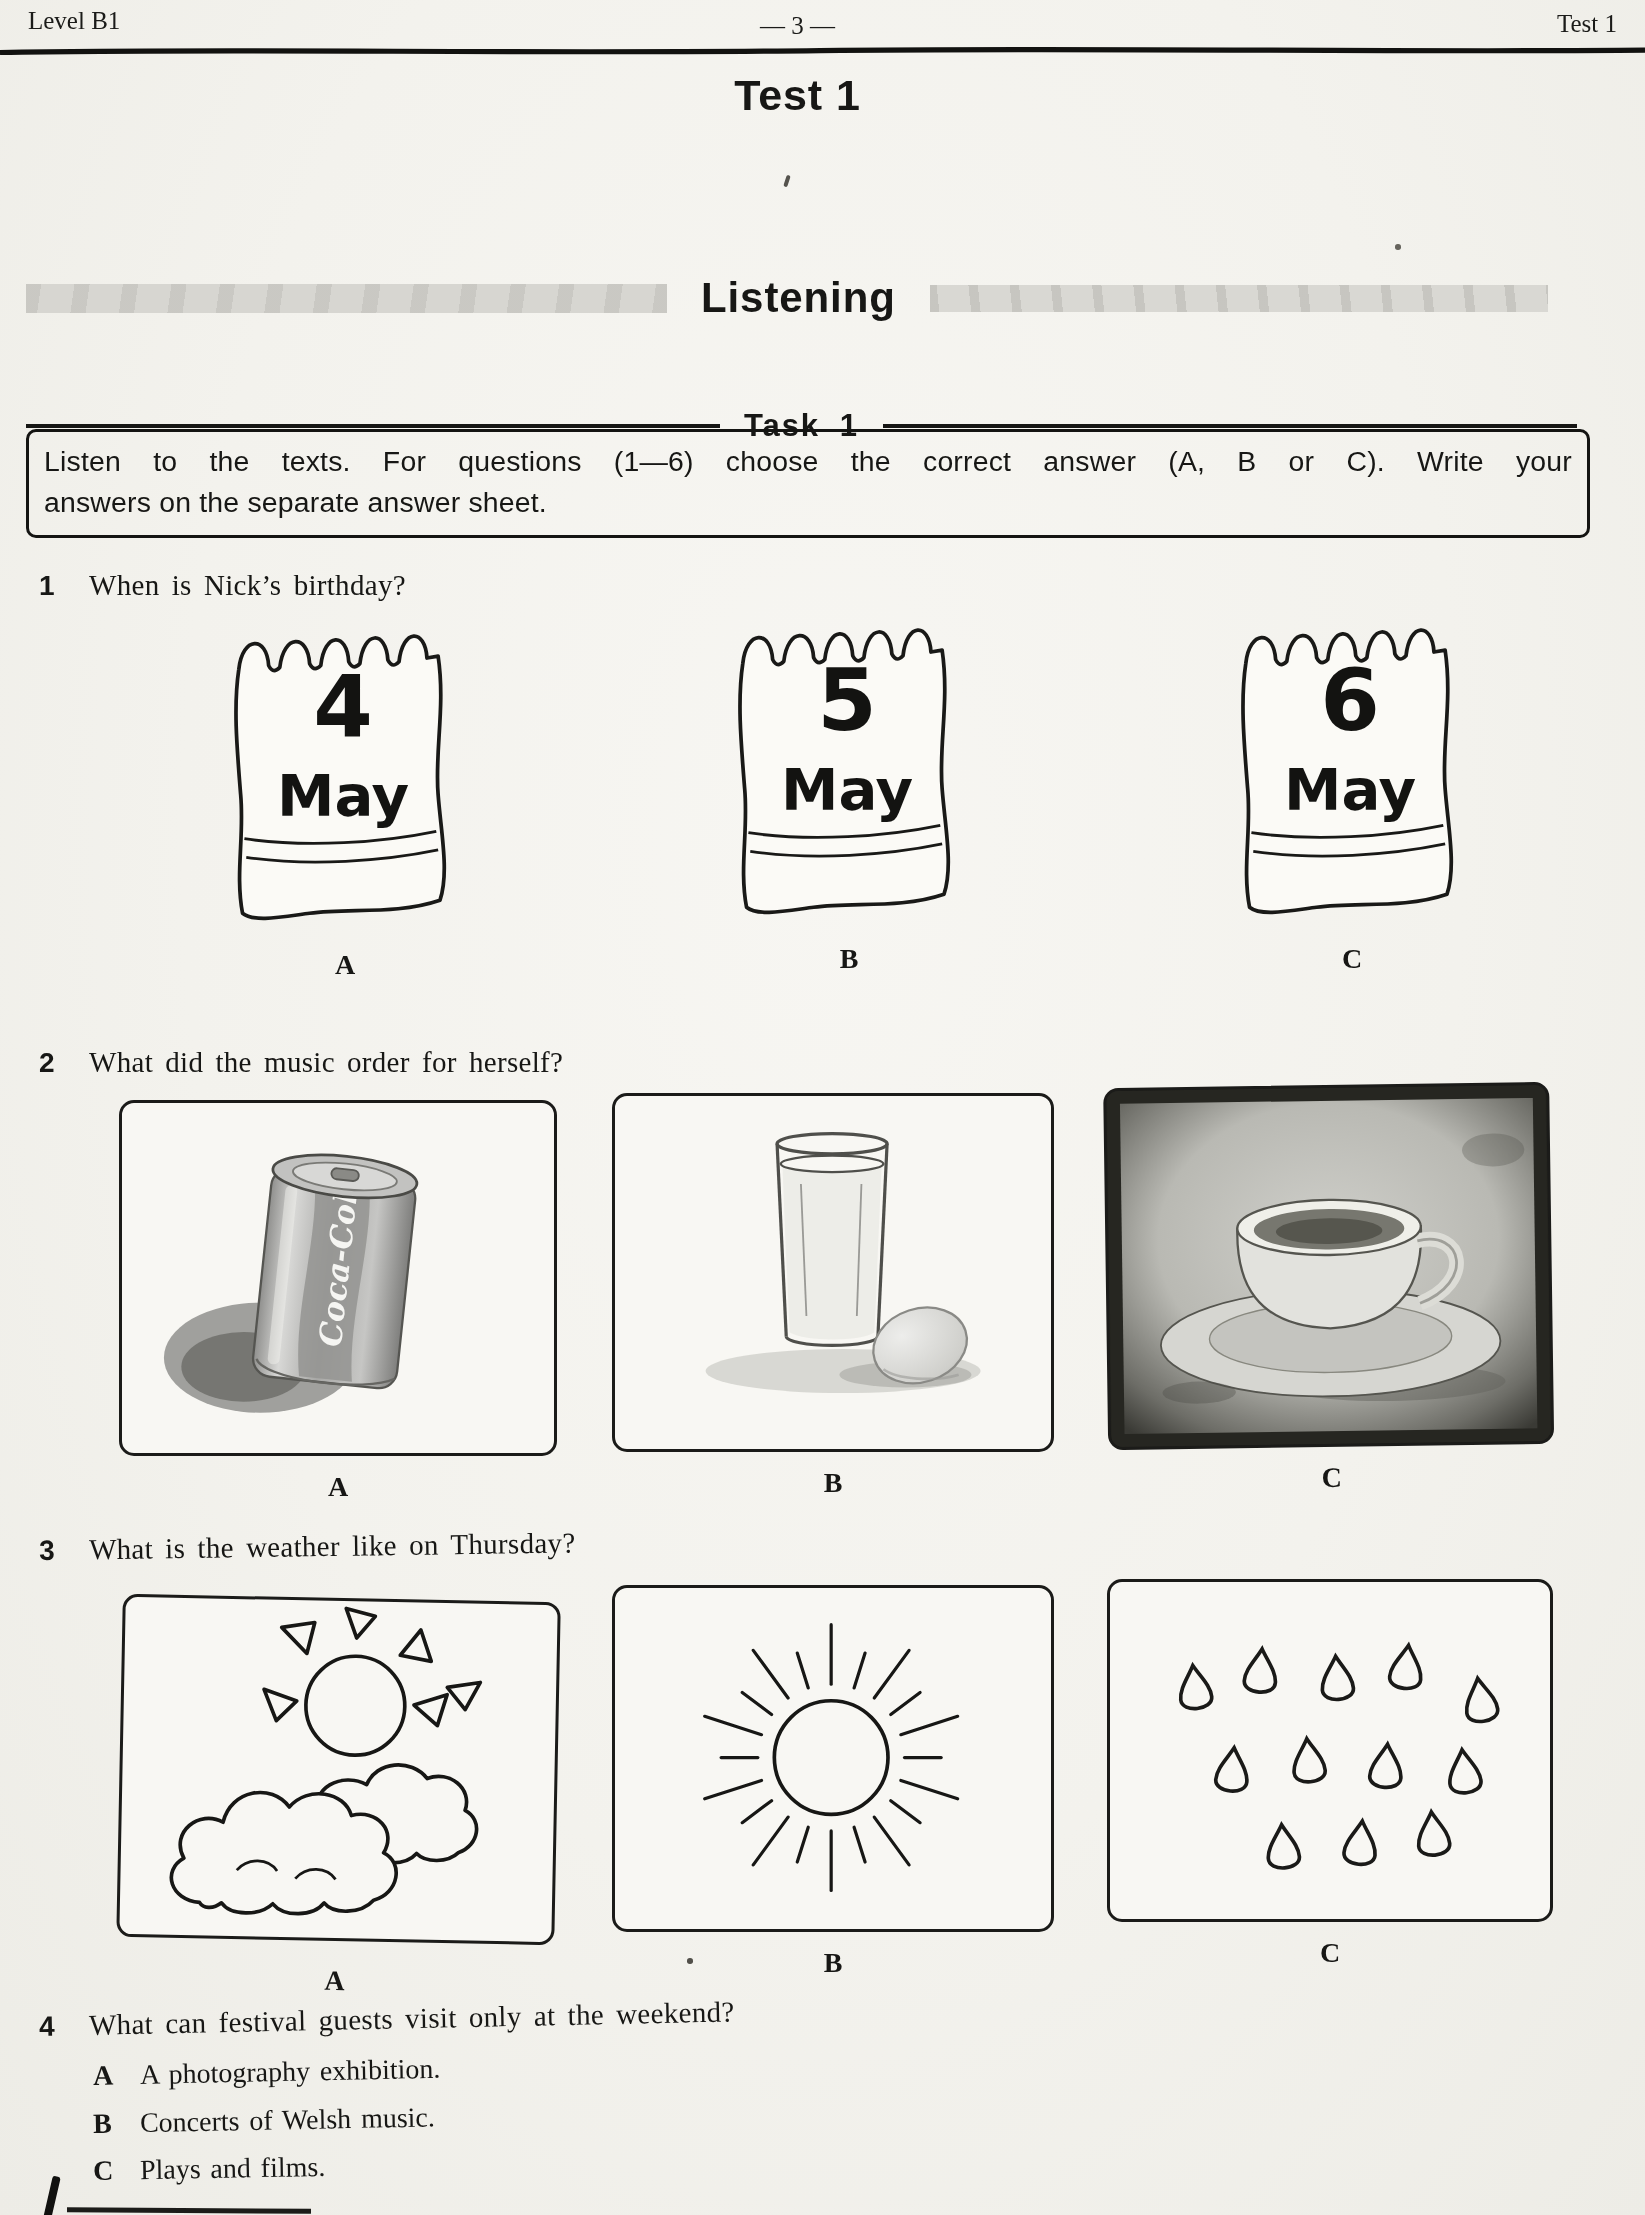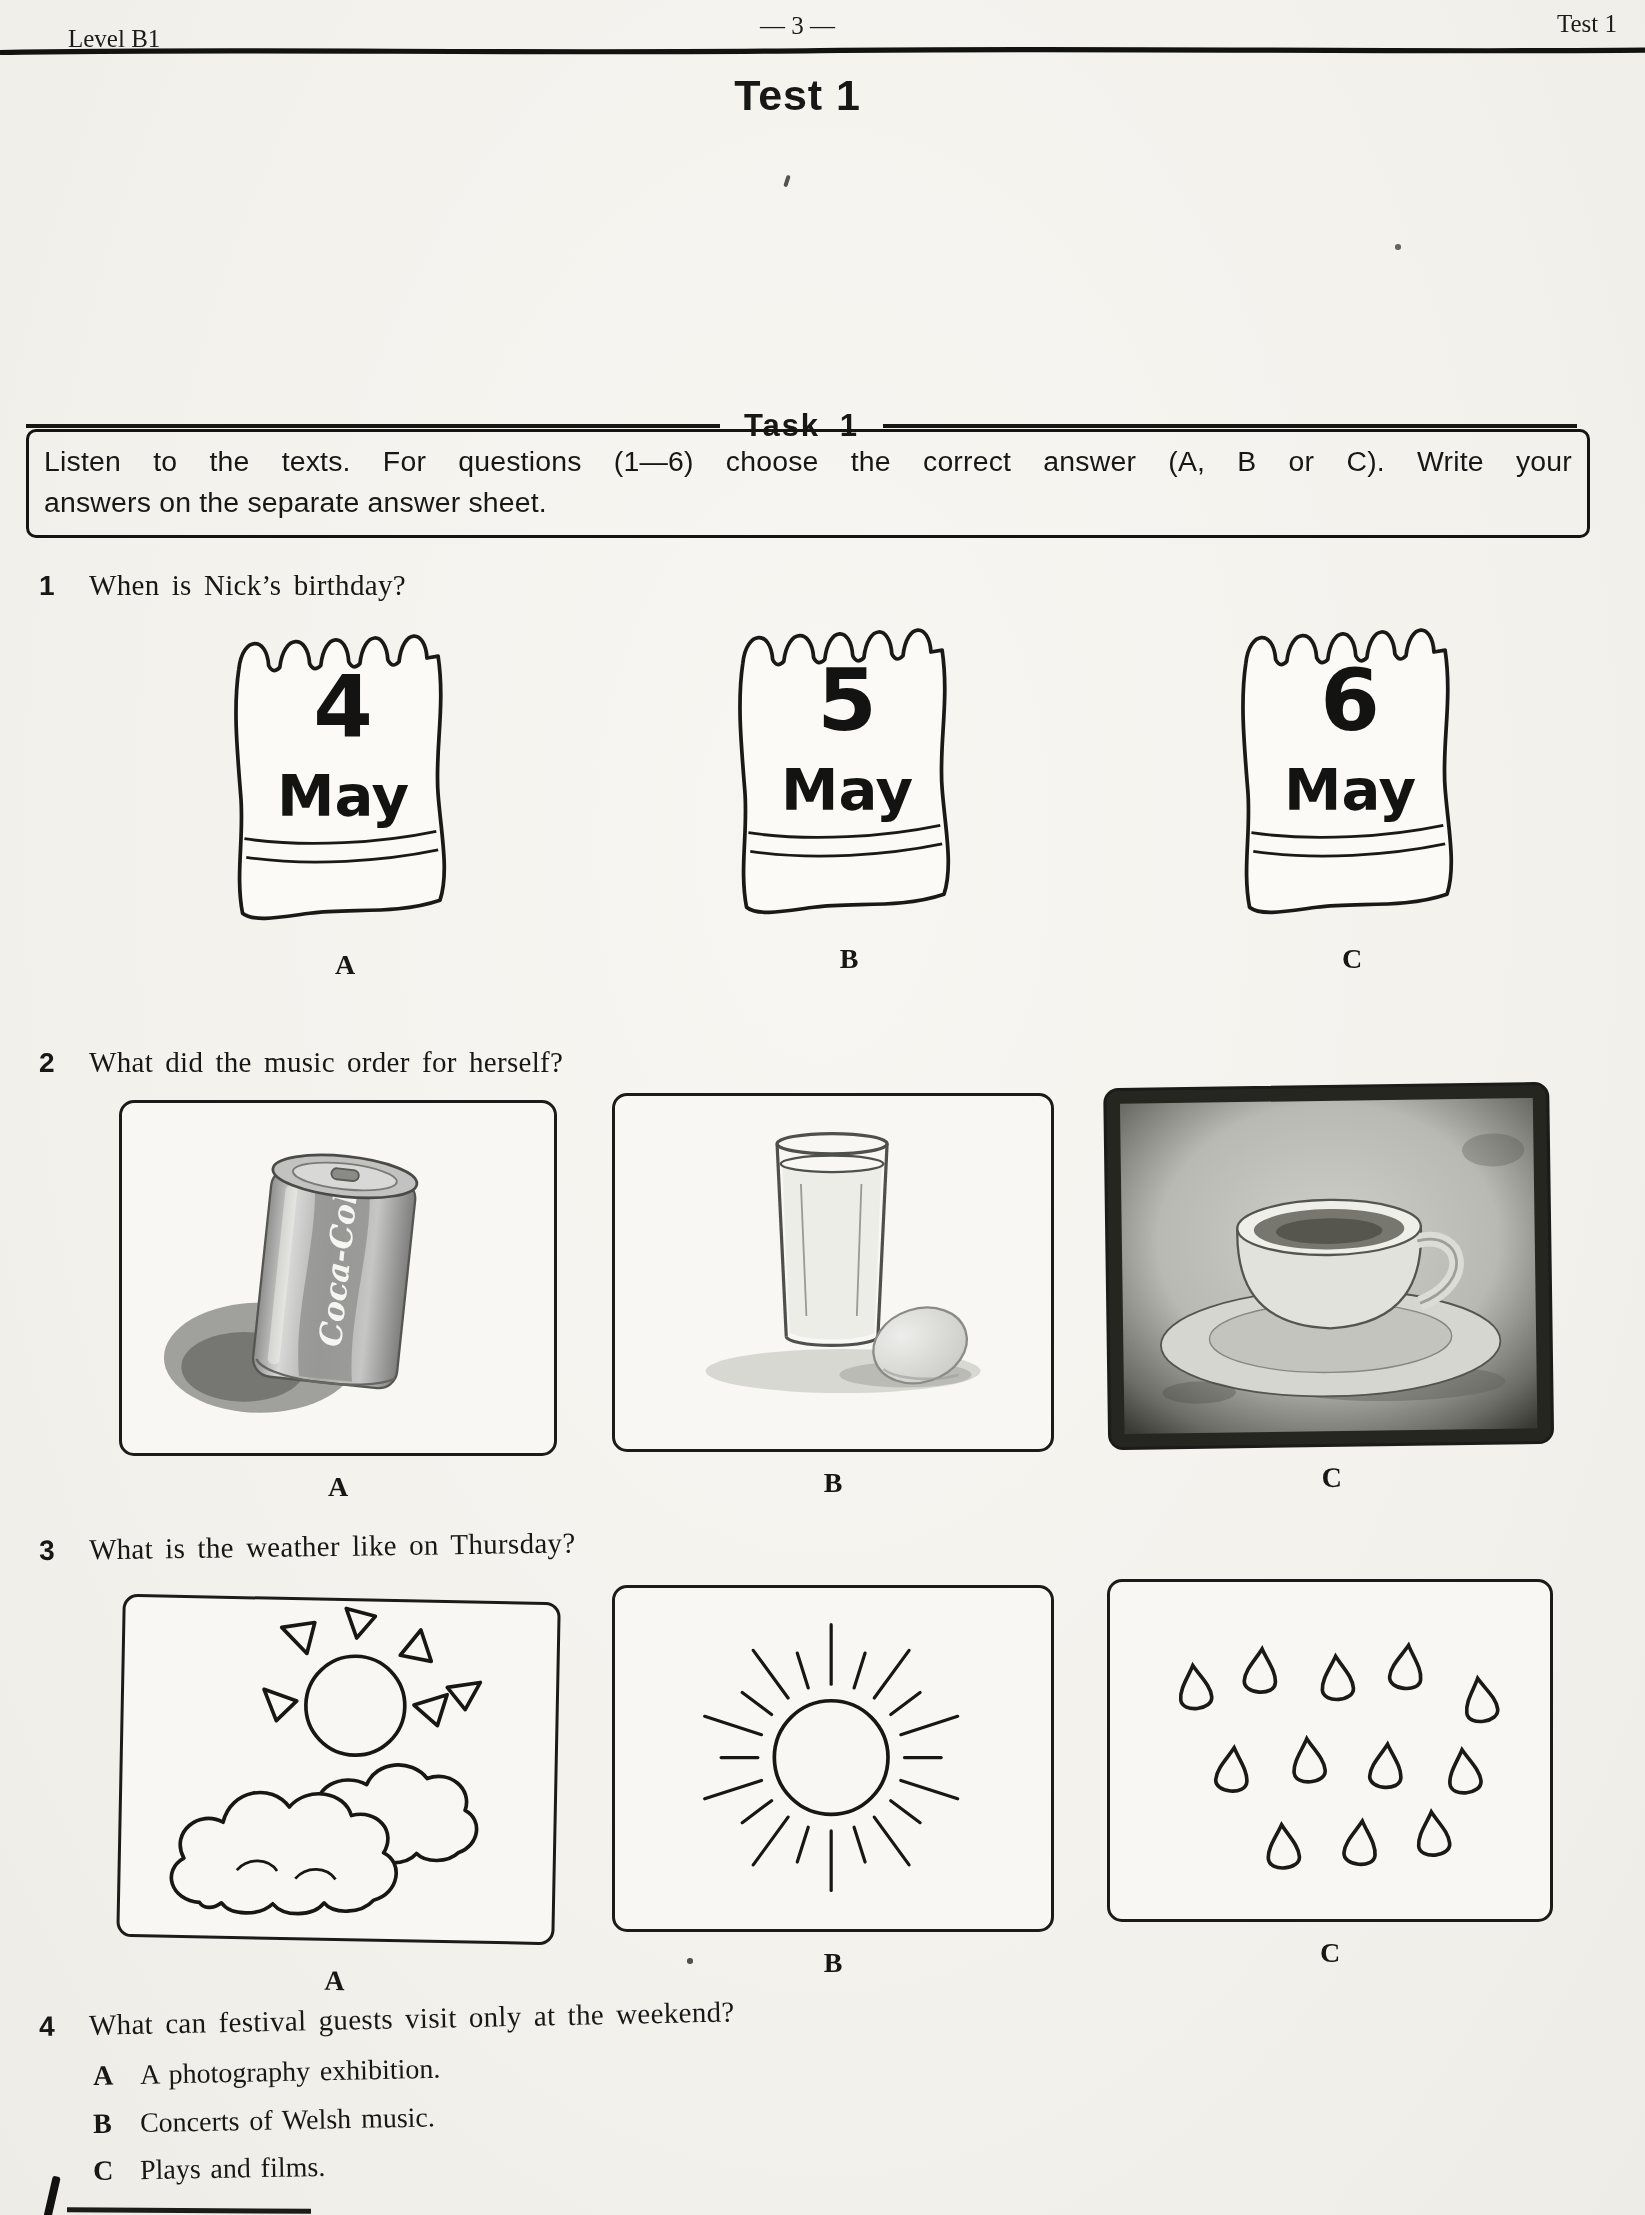--- a/index.html
+++ b/index.html
@@ -5,21 +5,21 @@
   * { box-sizing: border-box; margin: 0; padding: 0; }
   body { margin: 0; background: #e6e5e1; }
   .page {
     position: relative; width: 1645px; height: 2216px; overflow: hidden;
     background: radial-gradient(ellipse at 50% 38%, #f7f6f2 0%, #f3f2ed 55%, #edece6 100%);
     color: #171715;
     font-family: "Liberation Serif", serif;
   }
   
   .hdr { position: absolute; font: 25px "Liberation Serif", serif; color: #1b1b19; }
-  .hdr-left  { top: 25px; left: 28px; margin-left: 40px; }
+  .hdr-left  { top: 7px; left: 28px; }
   .hdr-center{ top: 12px; left: 0; right: 50px; text-align: center; }
   .hdr-right { top: 10.3px; right: 28px; }
   .header-rule { position: absolute; top: 45px; left: 0; width: 1645px; height: 15px; }
   .page-title {
     position: absolute; top: 71px; left: 0; right: 50px; text-align: center;
     font: 700 43px "Liberation Sans", sans-serif; letter-spacing: 0.9px;
   }
   
   .listening-row { position: absolute; top: 274px; left: 26px; right: 97px; display: flex; align-items: center; }
   .section-title { font: 700 42px "Liberation Sans", sans-serif; margin: 0 34px; letter-spacing: 0.9px; white-space: nowrap; }
@@ -97,20 +97,25 @@
 
   <span class="hdr hdr-left">Level B1</span>
   <span class="hdr hdr-center">— 3 —</span>
   <span class="hdr hdr-right">Test 1</span>
   <svg class="header-rule" viewBox="0 0 1765 16" preserveAspectRatio="none">
     <path d="M0,8 C260,3 540,10 880,6 C1180,2.5 1480,8 1765,5.5" stroke="#121210" stroke-width="5.5" fill="none"></path>
   </svg>
 
   <h1 class="page-title">Test 1</h1>
 
+  <div class="listening-row">
+    <span class="hl-bar hl-left"></span>
+    <h2 class="section-title">Listening</h2>
+    <span class="hl-bar hl-right"></span>
+  </div>
 
   <div class="task-row">
     <span class="task-line"></span>
     <h3 class="task-title">Task 1</h3>
     <span class="task-line"></span>
   </div>
 
   <div class="instructions">
     <span class="instr-l1">Listen to the texts. For questions (1—6) choose the correct answer (A, B or C). Write your</span>
     <span class="instr-l2">answers on the separate answer sheet.</span>

